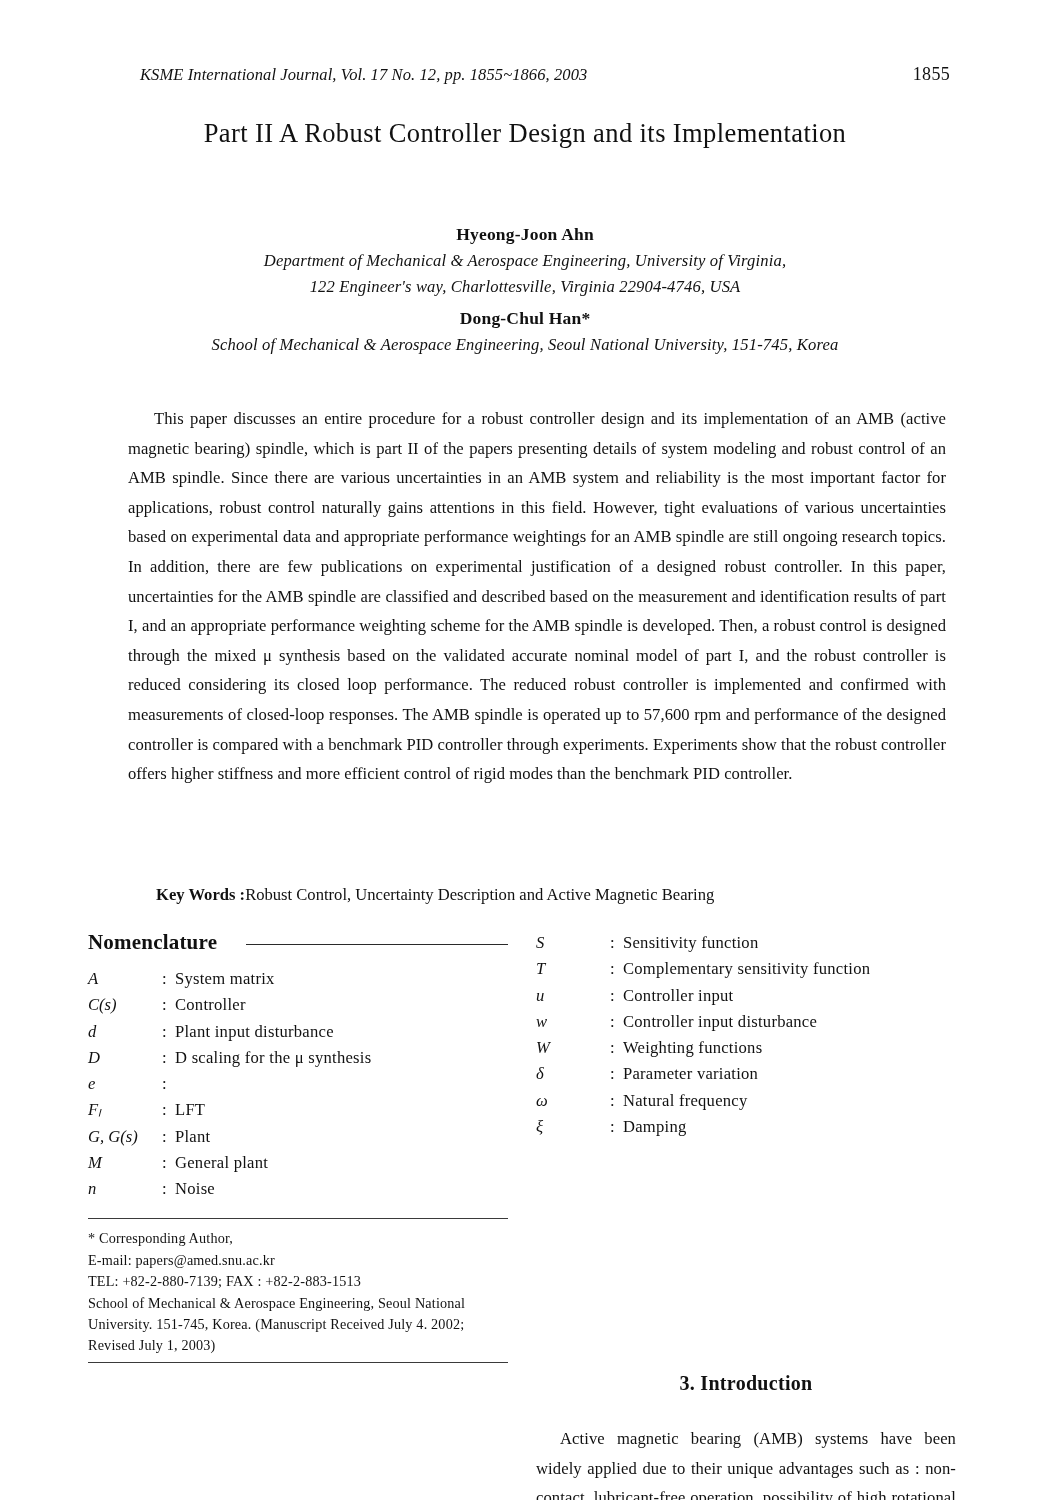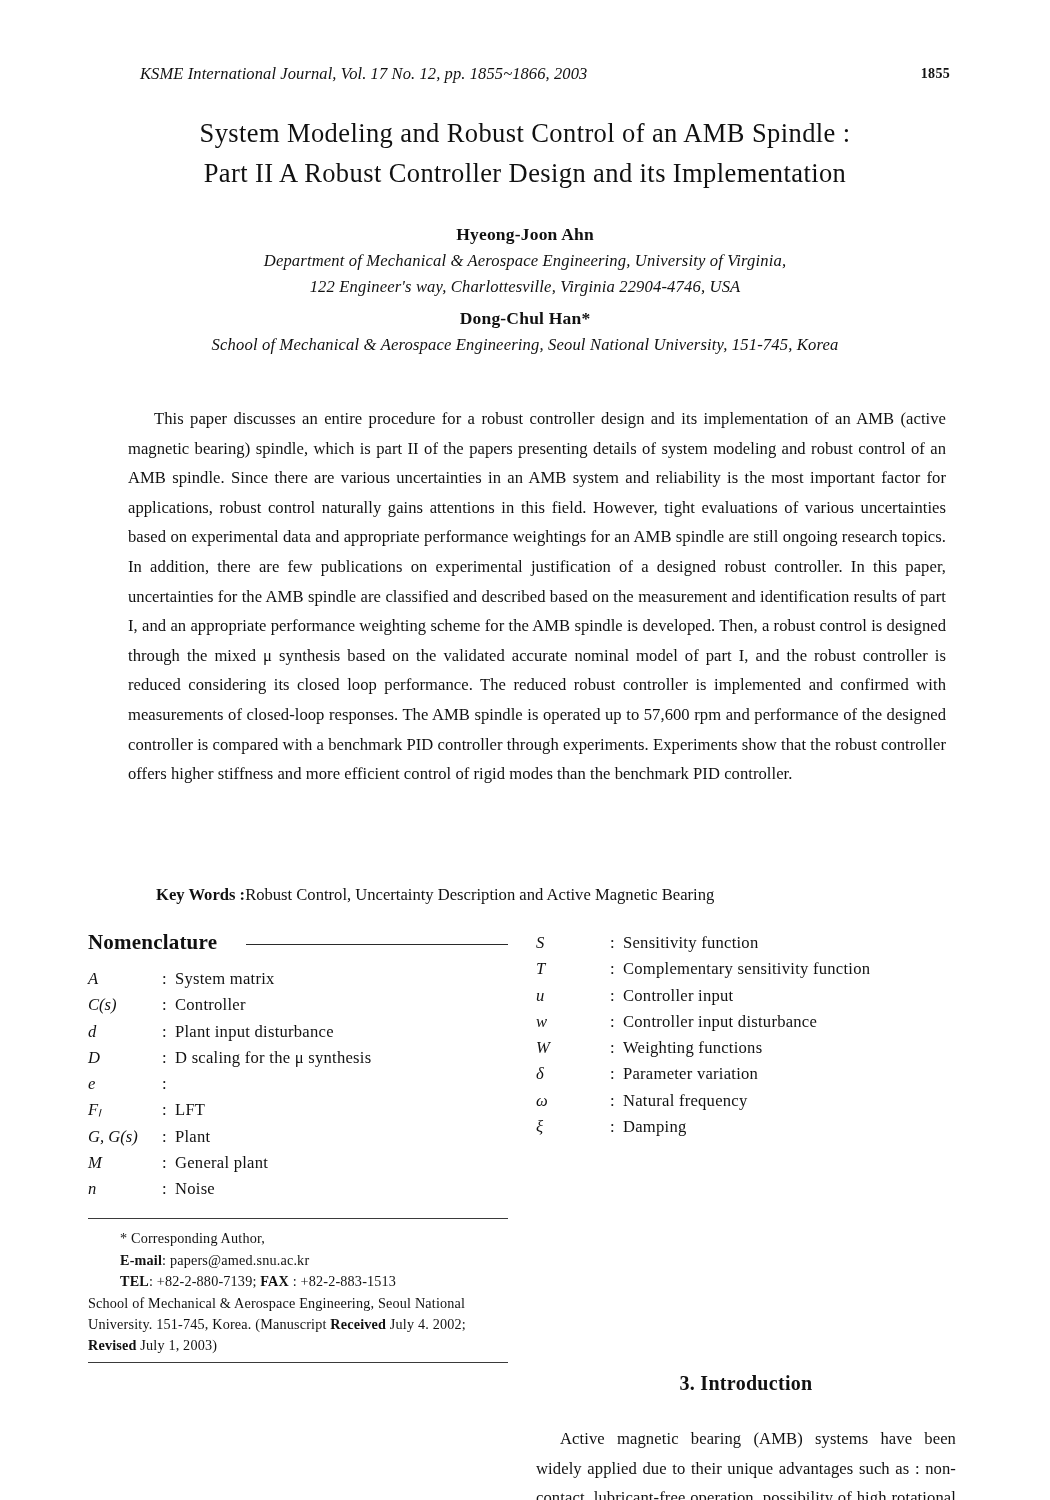--- a/index.html
+++ b/index.html
@@ -32,22 +32,22 @@
     align-items: center;
     justify-content: space-between;
   }
   .runhead-left {
     font-style: italic;
     font-size: 16.5px;
     letter-spacing: 0.1px;
     white-space: nowrap;
   }
   .runhead-right {
-    font-size: 14px;
-    font-weight: 700;
+    font-size: 18px;
+    font-weight: 400;
     letter-spacing: 0.3px;
   }
 
   
   .title {
     position: absolute;
     left: 75px;
     top: 113px;
     width: 900px;
     text-align: center;
@@ -170,22 +170,22 @@
     width: 420px;
     height: 1.3px;
     background: #3a3a3a;
   }
   .fn-body {
     font-size: 14.2px;
     line-height: 21.4px;
     padding: 9px 0 5px 0;
     letter-spacing: 0.18px;
   }
-  .fn-body .ind { padding-left: 15px; display: block; text-indent: -15px; margin-left: 32px; }
-  .fn-body b { font-weight: bold; }
+  .fn-body .ind { padding-left: 15px; display: block; text-indent: -15px; }
+  .fn-body b { font-weight: normal; }
 
   
   .intro-head {
     margin-top: 232px;
     text-align: center;
     font-weight: bold;
     font-size: 20px;
     letter-spacing: 0.3px;
   }
   .intro-body {
@@ -202,21 +202,20 @@
 <body>
 
 <div class="page">
 
   <div class="runhead">
     <span class="runhead-left">KSME International Journal, Vol. 17 No. 12, pp. 1855~1866, 2003</span>
     <span class="runhead-right">1855</span>
   </div>
 
   <div class="title">
-    <span class="title-line">System Modeling and Robust Control of an AMB Spindle :</span>
     <span class="title-line">Part II A Robust Controller Design and its Implementation</span>
   </div>
 
   <div class="authors">
     <div class="author-name">Hyeong-Joon Ahn</div>
     <div class="author-affil">Department of Mechanical &amp; Aerospace Engineering, University of Virginia,</div>
     <div class="author-affil">122 Engineer's way, Charlottesville, Virginia 22904-4746, USA</div>
     <div class="gap-sm"></div>
     <div class="author-name">Dong-Chul Han*</div>
     <div class="author-affil">School of Mechanical &amp; Aerospace Engineering, Seoul National University, 151-745, Korea</div>

